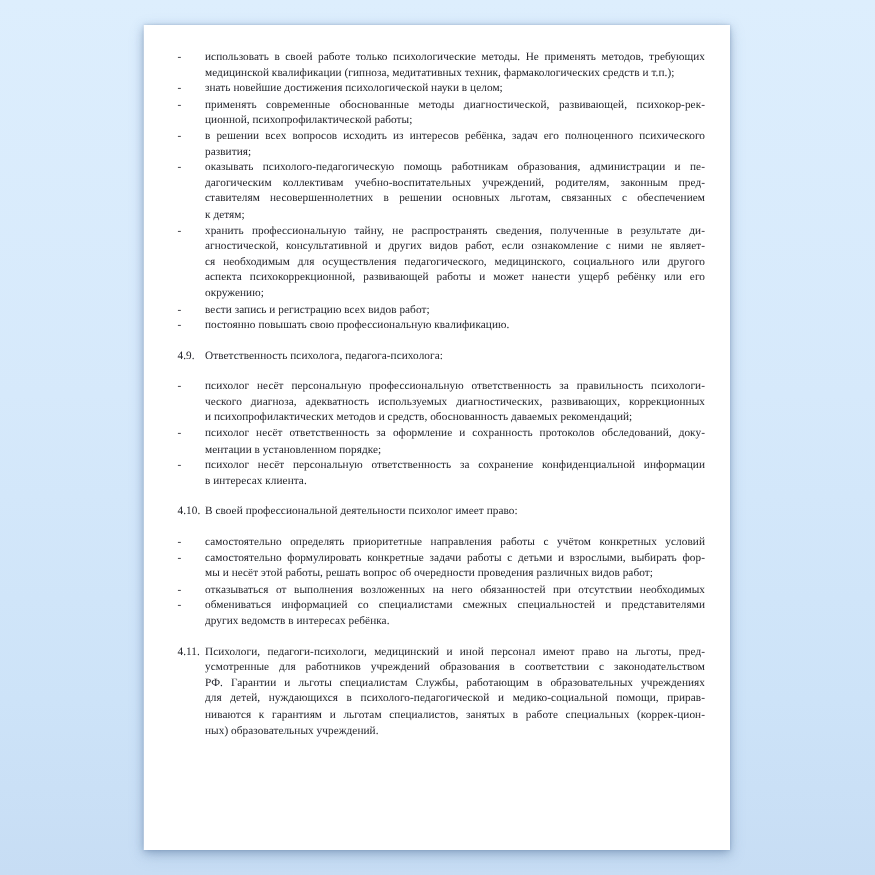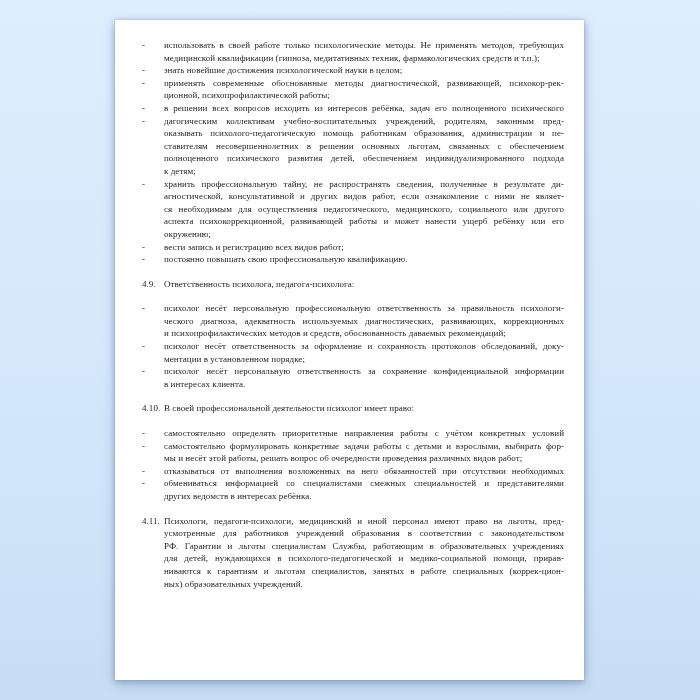--- a/index.html
+++ b/index.html
@@ -75,29 +75,29 @@
           <span class="marker">-</span>
           <div class="body">
             <div class="jline">применять современные обоснованные методы диагностической, развивающей, психокор-рек-</div>
             <div class="jline final">ционной, психопрофилактической работы;</div>
           </div>
         </div>
         <div class="item">
           <span class="marker">-</span>
           <div class="body">
             <div class="jline">в решении всех вопросов исходить из интересов ребёнка, задач его полноценного психического</div>
-          </div>
-        </div>
-        <div class="item">
-          <span class="marker">-</span>
-          <div class="body">
+            <div class="jline final">развития;</div>
+          </div>
+        </div>
+        <div class="item">
+          <span class="marker">-</span>
+          <div class="body">
+            <div class="jline">оказывать психолого-педагогическую помощь работникам образования, администрации и пе-</div>
             <div class="jline">дагогическим коллективам учебно-воспитательных учреждений, родителям, законным пред-</div>
-            <div class="jline">оказывать психолого-педагогическую помощь работникам образования, администрации и пе-</div>
             <div class="jline">ставителям несовершеннолетних в решении основных льготам, связанных с обеспечением</div>
-            <div class="jline">полноценного психического развития детей, обеспечением индивидуализированного подхода</div>
             <div class="jline final">к детям;</div>
           </div>
         </div>
         <div class="item">
           <span class="marker">-</span>
           <div class="body">
             <div class="jline">хранить профессиональную тайну, не распространять сведения, полученные в результате ди-</div>
             <div class="jline">агностической, консультативной и других видов работ, если ознакомление с ними не являет-</div>
             <div class="jline">ся необходимым для осуществления педагогического, медицинского, социального или другого</div>
             <div class="jline">аспекта психокоррекционной, развивающей работы и может нанести ущерб ребёнку или его</div>

